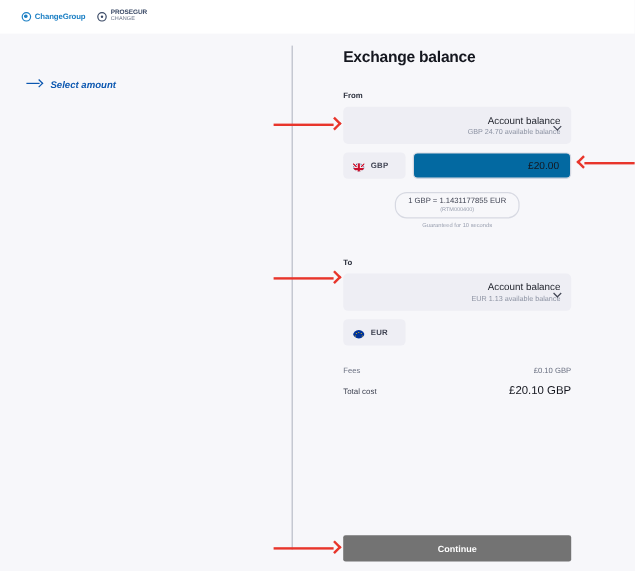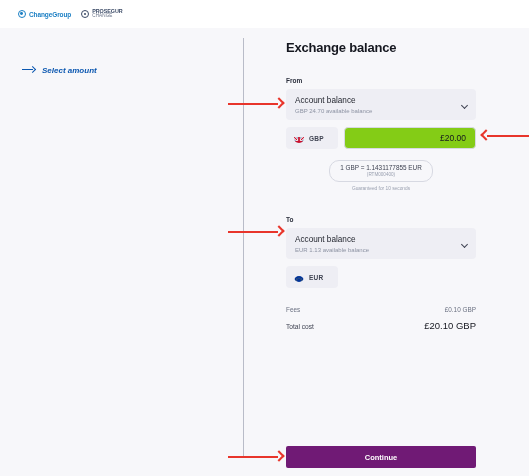--- a/index.html
+++ b/index.html
@@ -70,40 +70,40 @@
   .title { font-size: 13px; font-weight: bold; color: #15171f; letter-spacing: -0.2px; }
 
   .field-label {
     font-size: 6.5px; font-weight: bold; color: #2b2f3c;
     margin-top: 22px; margin-bottom: 5px;
   }
   .field-label.to { margin-top: 25px; }
 
   .select-box {
     width: 190px; background: #eeeef4; border-radius: 4px;
-    padding: 7px 9px 6px 9px; position: relative; cursor: pointer;
+    padding: 7px 9px 6px 9px; position: relative; cursor: pointer; text-align: right;
   }
   .select-main { font-size: 8.2px; color: #23262f; }
   .select-sub { font-size: 6px; color: #8d93a3; margin-top: 3px; }
   .chevron {
     position: absolute; right: 9px; top: 14px;
     width: 5px; height: 5px;
     border-right: 1.1px solid #3f4352; border-bottom: 1.1px solid #3f4352;
     transform: rotate(45deg);
   }
 
   .currency-row { display: flex; gap: 6px; margin-top: 7px; }
   .currency-pill {
     width: 52px; height: 22px; background: #eeeef4; border-radius: 4px;
     display: flex; align-items: center; gap: 5px; padding-left: 8px; cursor: pointer;
   }
   .flag { width: 10px; height: 10px; border-radius: 50%; flex: none; overflow: hidden; }
   .cur-code { font-size: 6.5px; font-weight: bold; color: #3f4352; letter-spacing: 0.2px; }
   .amount-input {
-    flex: 1; height: 22px; background: #84cc16; border: 1px solid #d7d9e2;
+    flex: 1; height: 22px; background: #0369a1; border: 1px solid #d7d9e2;
     border-radius: 4px; display: flex; align-items: center; justify-content: flex-end;
     padding-right: 9px; font-size: 8.5px; color: #15171f; cursor: text;
   }
 
   
   .rate-wrap { display: flex; flex-direction: column; align-items: center; margin-top: 11px; }
   .rate-chip {
     border: 1px solid #d7d9e2; border-radius: 10px; background: #f7f7fa;
     padding: 3px 10px 4px 10px; text-align: center;
   }
@@ -115,21 +115,21 @@
   .totals { margin-top: 18px; }
   .total-row { display: flex; justify-content: space-between; align-items: baseline; margin-top: 7px; }
   .t-label { font-size: 6.4px; color: #6a7081; }
   .t-value { font-size: 6.4px; color: #6a7081; }
   .total-row.grand .t-label { font-size: 6.6px; color: #3f4352; }
   .total-row.grand .t-value { font-size: 9.5px; font-weight: normal; color: #15171f; }
 
   
   .continue-btn {
     position: absolute; left: 286px; top: 446px; width: 190px; height: 22px;
-    background: #701a75; border-radius: 2px; color: #ffffff;
+    background: #737373; border-radius: 2px; color: #ffffff;
     display: flex; align-items: center; justify-content: center;
     font-size: 7.5px; font-weight: bold; cursor: pointer;
   }
 
   
   .ann { position: absolute; height: 14px; }
   .ann .shaft { position: absolute; top: 6px; height: 2.4px; background: #e8352b; }
   .ann .head {
     position: absolute; top: 2px; width: 8px; height: 8px;
     border-top: 2.6px solid #e8352b; border-right: 2.6px solid #e8352b;

